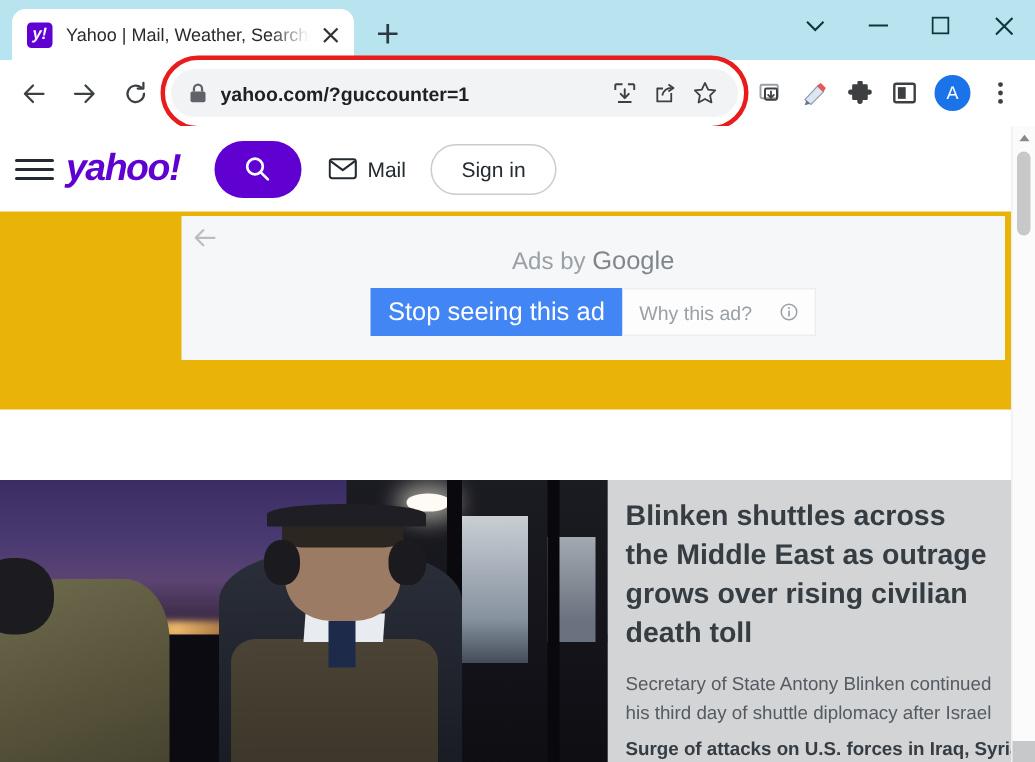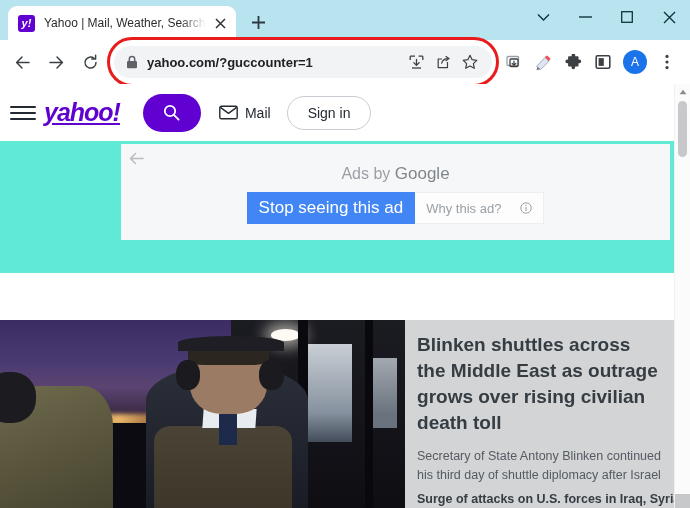--- a/index.html
+++ b/index.html
@@ -116,21 +116,21 @@
   .yheader {
     height: 57px; width: 674px; background: #fff;
     display: flex; align-items: center; padding: 0 12px 0 10px;
   }
   .hamburger { width: 26px; height: 26px; display:flex; flex-direction: column;
     justify-content: center; gap: 4px; flex: 0 0 auto; margin-right: 8px; }
   .hamburger span { display: block; height: 2px; background: #232a31; border-radius: 1px; }
   .yahoo-logo {
     font-size: 25px; font-weight: 800; font-style: italic;
     color: #5f01d1; letter-spacing: -1px; flex: 0 0 auto;
-    margin-right: 20px; line-height: 1; text-decoration: underline;
+    margin-right: 20px; line-height: 1;
   }
   .searchbar {
     flex: 1 1 auto; height: 38px; background: #f0f3f5;
     border-radius: 19px; display: flex; align-items: center;
     padding-left: 18px; max-width: 350px; position: relative;
   }
   .search-placeholder { font-size: 14px; color: #5b636a; flex: 1 1 auto; }
   .mic { width: 30px; display: flex; align-items: center; justify-content:center; color:#232a31; }
   .search-pill {
     width: 58px; height: 38px; border-radius: 19px; background: #6001d2;
@@ -142,21 +142,21 @@
     font-size: 14px; color: #232a31; flex: 0 0 auto;
   }
   .signin {
     margin-left: 16px; height: 34px; padding: 0 20px; border-radius: 17px;
     border: 1px solid #c7cdd2; background: #fff;
     display: flex; align-items: center; justify-content: center;
     font-size: 14px; color: #232a31; flex: 0 0 auto;
   }
 
   
-  .adstrip { width: 674px; height: 132px; background: #5eead4; position: relative; }
+  .adstrip { width: 674px; height: 132px; background: #eab308; position: relative; }
   .adbox {
     position: absolute; left: 121px; top: 3px; right: 4px; height: 96px;
     background: #f6f7f8;
   }
   .ad-back { position: absolute; left: 8px; top: 8px; color: #b9bdc2; font-size: 16px; }
   .ads-by {
     position: absolute; left: 0; right: 0; top: 20px; text-align: center;
     font-size: 16px; color: #9aa0a6;
   }
   .ads-by .g { color: #80868b; font-size: 17px; }

